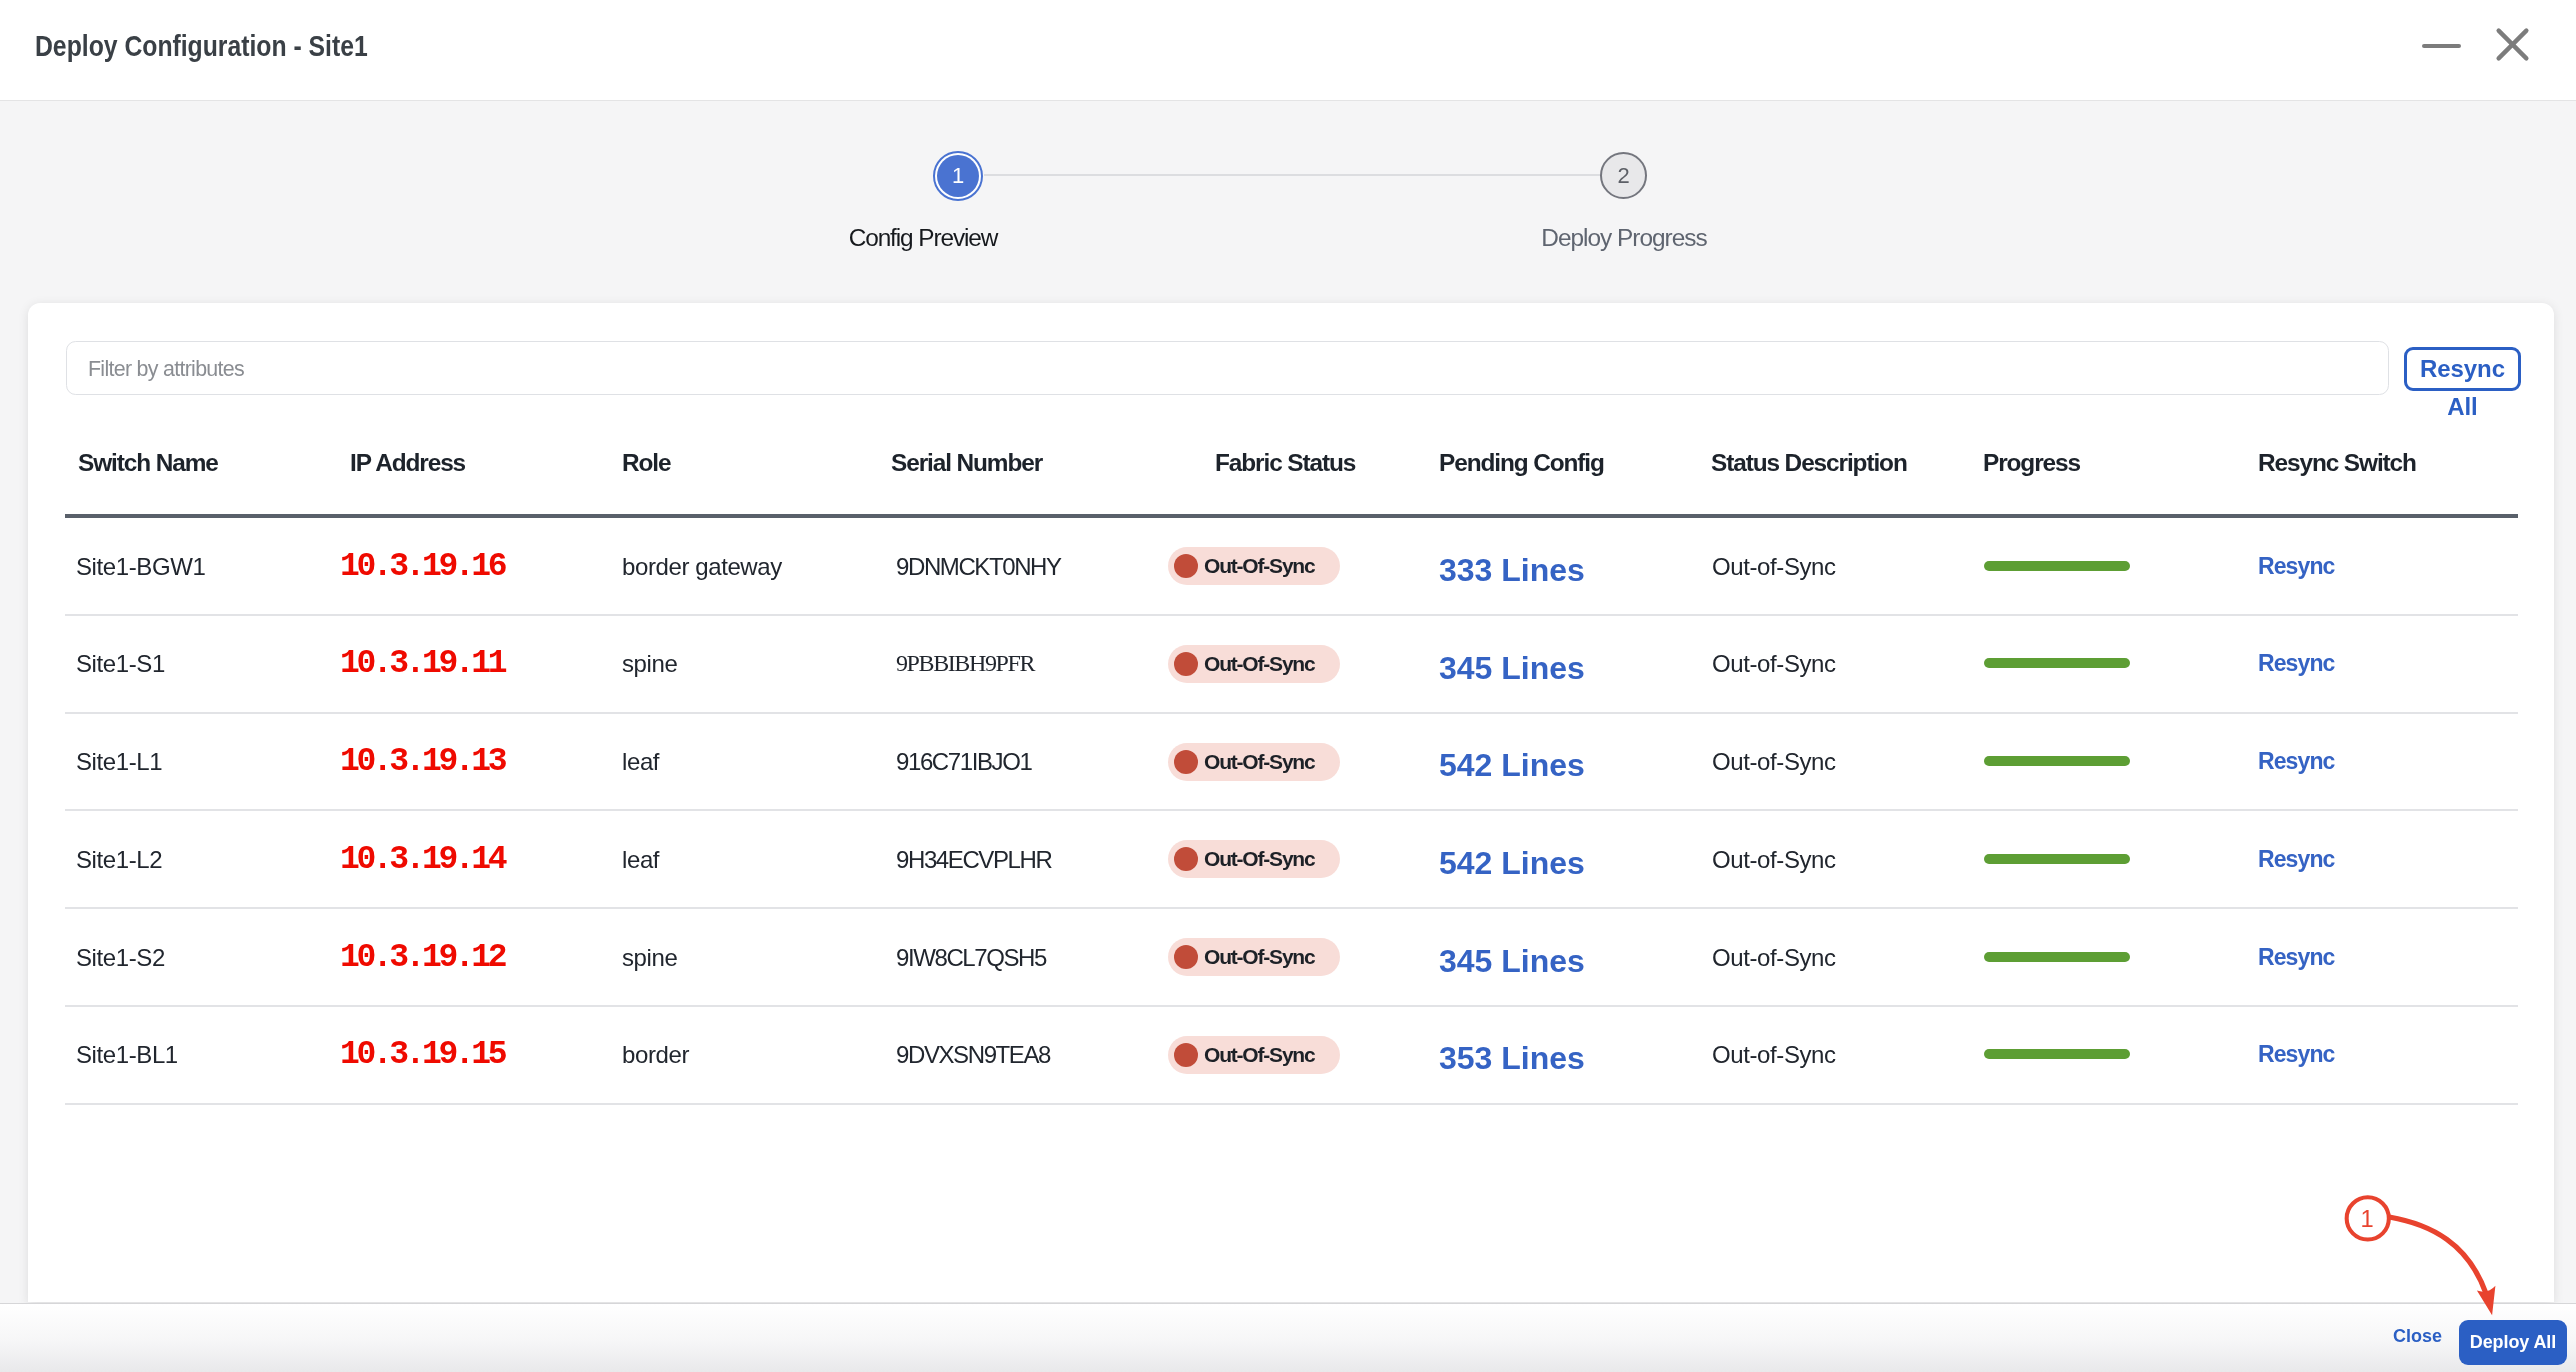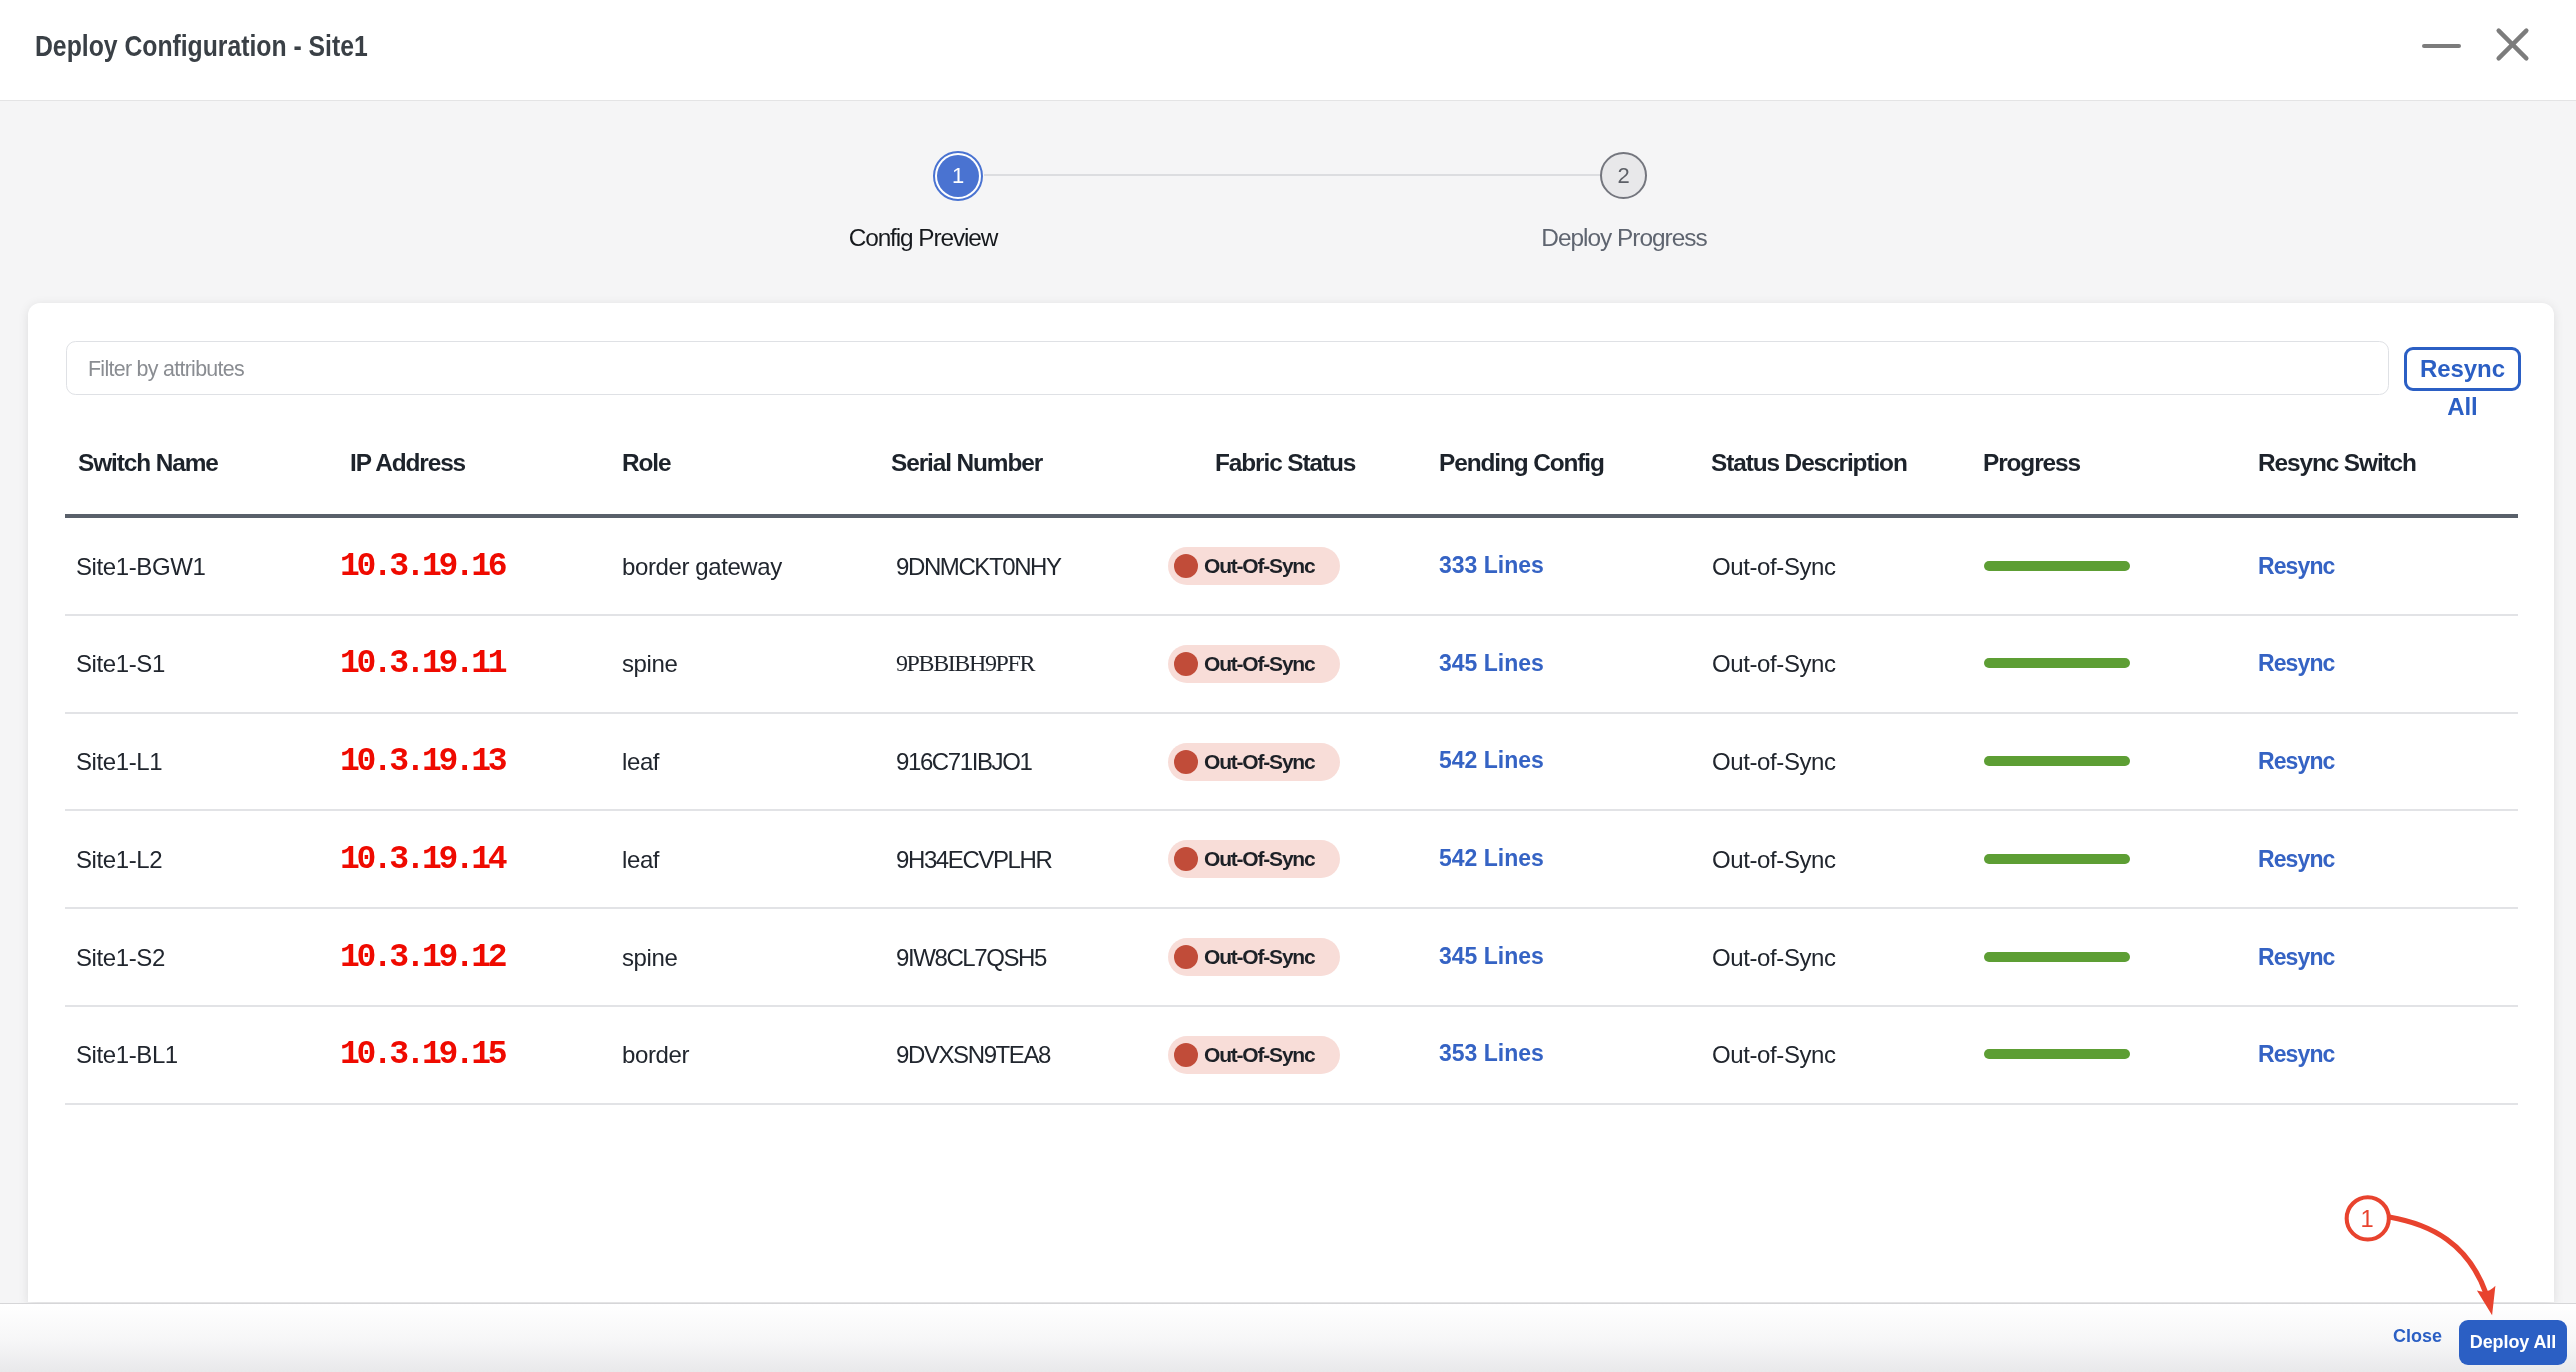--- a/index.html
+++ b/index.html
@@ -35,21 +35,21 @@
 
 .th { position:absolute; top:449px; font-size:24.4px; font-weight:bold; color:#1d232b; letter-spacing:-1.1px; white-space:nowrap; }
 .thickrule { position:absolute; left:65px; top:514px; width:2453px; height:3.7px; background:#59606a; }
 .sep { position:absolute; left:65px; width:2453px; height:1.5px; background:#e2e3e6; }
 .td { position:absolute; font-size:24px; color:#21262e; white-space:nowrap; letter-spacing:-0.4px; }
 .serial { letter-spacing:-1.4px; }
 .ip { position:absolute; font-family:"Liberation Mono", monospace; font-weight:bold; font-size:33px; color:#ef0a00; white-space:nowrap; letter-spacing:-3.4px; line-height:33px; }
 .badge { position:absolute; left:1168px; width:172px; height:38px; background:#f8ddd8; border-radius:19px; }
 .badge .dot { position:absolute; left:6px; top:6.7px; width:24.4px; height:24.4px; border-radius:50%; background:#c14c39; }
 .badge .bt { position:absolute; left:36px; top:7.4px; font-size:21px; font-weight:bold; color:#1d2127; letter-spacing:-1.2px; }
-.lines { position:absolute; left:1439px; font-size:23px; font-weight:bold; color:#3563c4; white-space:nowrap; }
+.lines { position:absolute; left:1439px; font-size:32px; font-weight:bold; color:#3563c4; white-space:nowrap; }
 .bar { position:absolute; left:1984px; width:146px; height:10.3px; border-radius:5.2px; background:#5d9e34; }
 .resync { position:absolute; left:2258px; font-size:23px; font-weight:bold; color:#3563c4; letter-spacing:-0.9px;}
 
 
 .footer { position:absolute; left:0; top:1303px; width:2576px; height:70px; border-top:1.5px solid #d6d6d8; background:linear-gradient(180deg,#ffffff 0%,#f6f6f7 55%,#e8e8ea 100%); }
 .closebtn { position:absolute; left:2393px; top:1326px; font-size:18px; font-weight:bold; color:#2b5fc4; }
 .deployall { position:absolute; left:2459px; top:1320px; width:108px; height:45px; background:#2b5fc4; border-radius:9px; color:#fff; font-size:18px; font-weight:bold; text-align:center; line-height:45px; letter-spacing:-0.1px; }
 
 
 .anno { position:absolute; left:2313px; top:1168px; width:222px; height:163px; }

